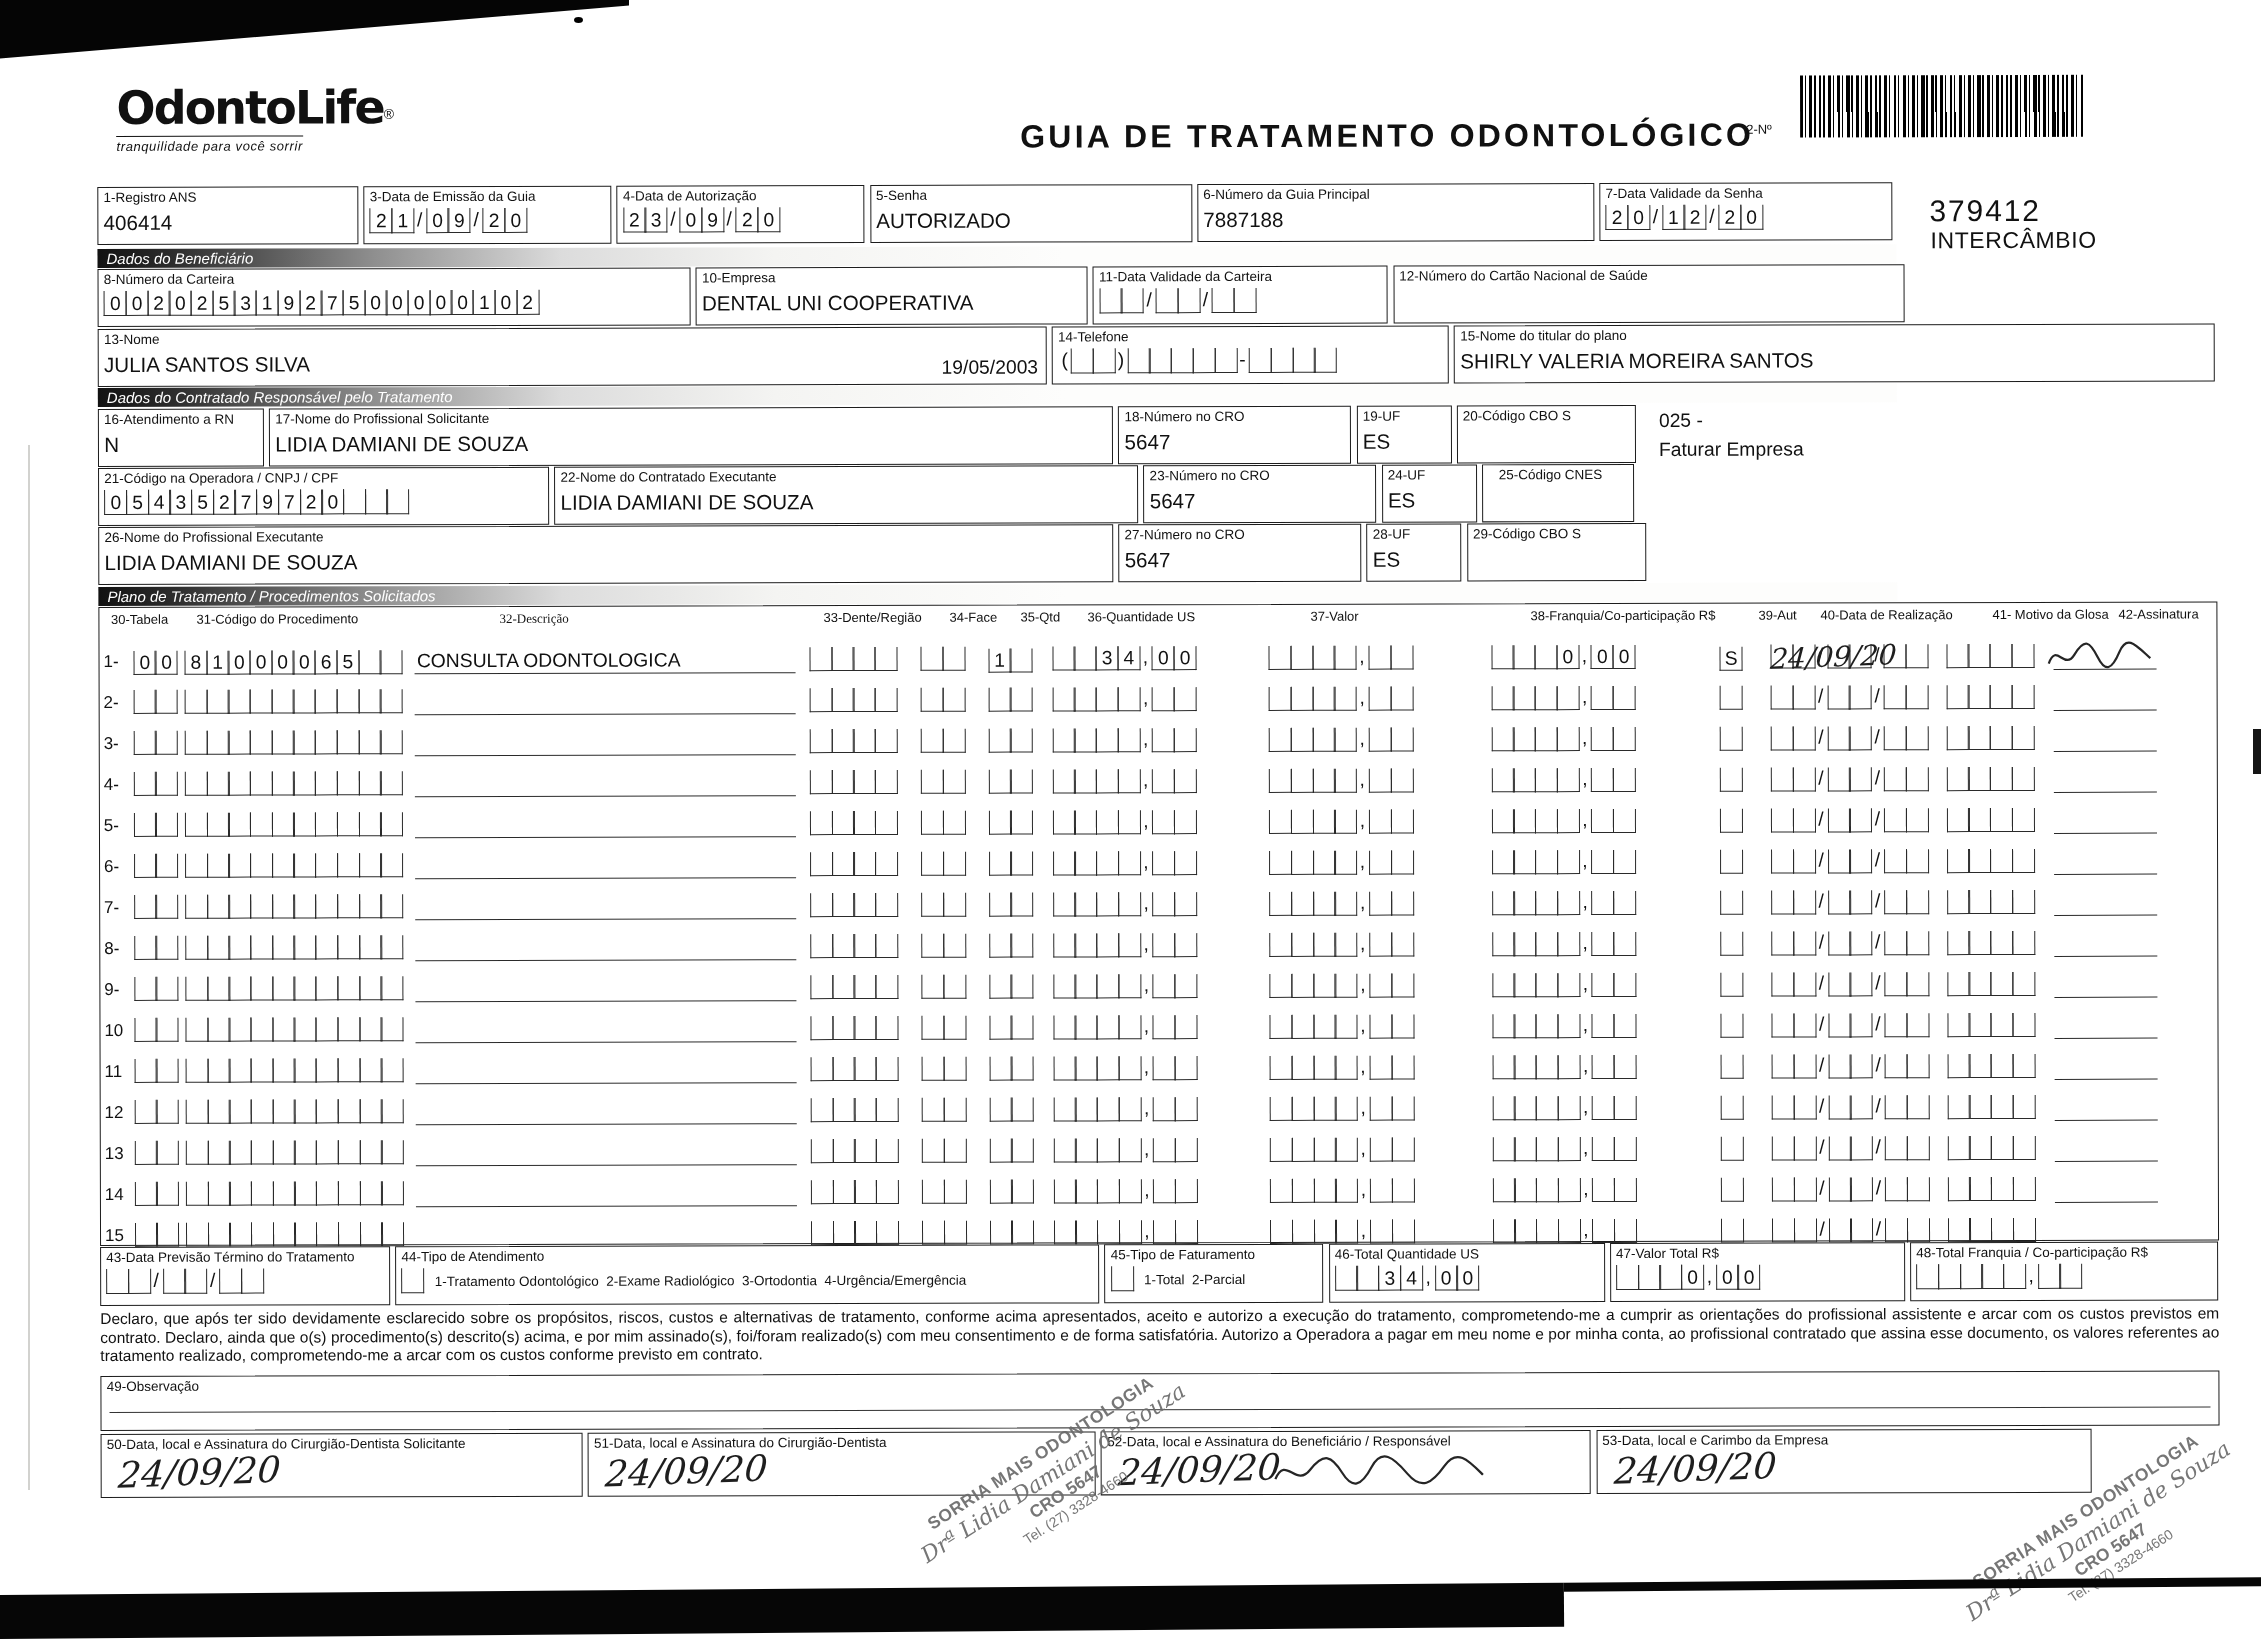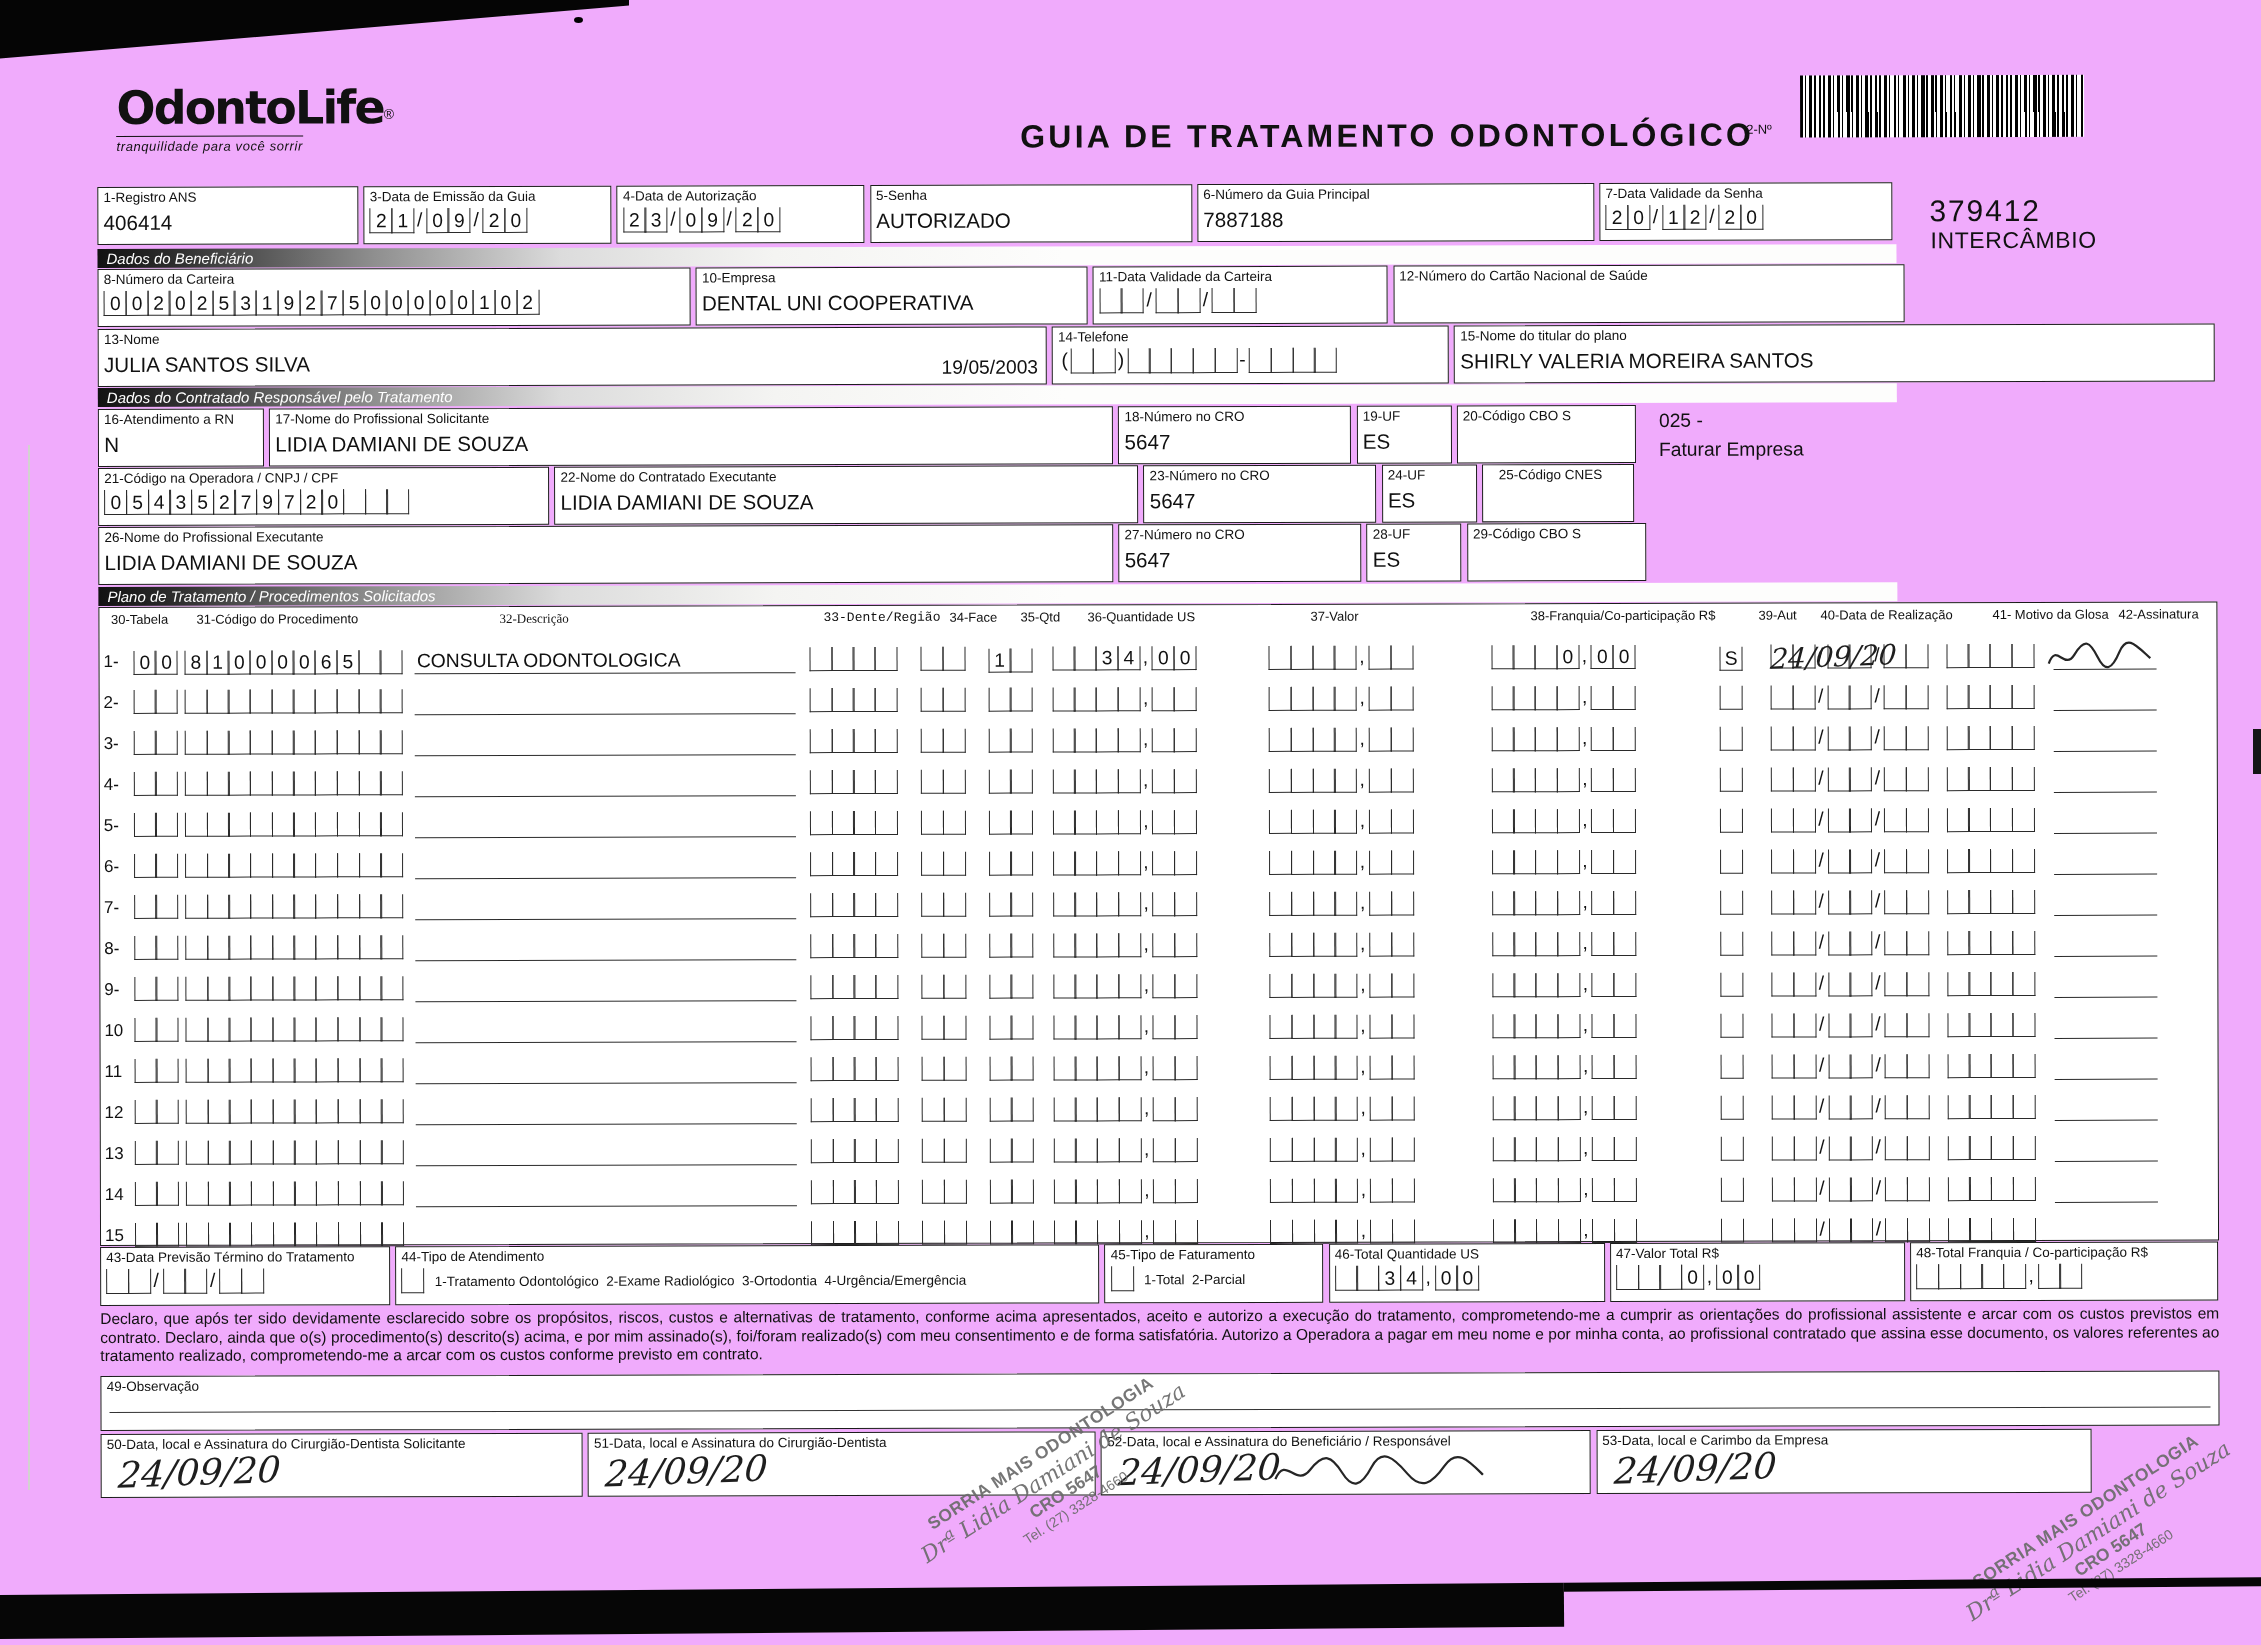--- a/index.html
+++ b/index.html
@@ -1,16 +1,16 @@
 <!DOCTYPE html>
 <html style="font-size:10.3px"><head>
 <meta charset="utf-8">
 <style>
   html,body{margin:0;padding:0;background:#e9e9e6;}
-  .page{position:relative;width:2261px;height:1646px;background:#f0abfc;overflow:hidden;
+  .page{position:relative;width:2261px;height:1646px;background:#ffffff;overflow:hidden;
         font-family:"Liberation Sans","DejaVu Sans",sans-serif;color:#111;}
 
   
   .art-topleft{position:absolute;left:0;top:0;width:629px;height:61px;background:#050505;
                clip-path:polygon(0 0,100% 0,100% 9%,0 96%);z-index:8;}
   .art-dot{position:absolute;left:574px;top:17px;width:9px;height:5.8px;background:#000;border-radius:50%;z-index:8;}
   .art-band{position:absolute;left:-19.3px;top:1581px;width:2322px;height:58px;transform:rotate(-0.45deg);z-index:7;}
   .band-thick{position:absolute;left:0;top:5.2px;width:1583px;height:44px;background:#060606;}
   .band-thin{position:absolute;left:1583px;top:5.2px;width:748px;height:8.4px;background:#060606;}
   .art-right{position:absolute;left:2253px;top:729px;width:8.4px;height:45px;background:#151515;z-index:7;}
@@ -346,21 +346,21 @@
       </div>
     </div>
 
     <div class="secbar" style="top:511px;">Plano de Tratamento / Procedimentos Solicitados</div>
 
     <div class="ptable">
       <div class="phead">
         <span style="left:11.6px;">30-Tabela</span>
         <span style="left:97px;">31-Código do Procedimento</span>
         <span style="left:400px;font-family:Liberation Serif, serif;">32-Descrição</span>
-        <span style="left:724px;font-family:Liberation Mono, monospace;">33-Dente/Região</span>
+        <span style="left:724px;">33-Dente/Região</span>
         <span style="left:850px;">34-Face</span>
         <span style="left:921px;">35-Qtd</span>
         <span style="left:988px;">36-Quantidade US</span>
         <span style="left:1211px;">37-Valor</span>
         <span style="left:1431px;">38-Franquia/Co-participação R$</span>
         <span style="left:1659px;">39-Aut</span>
         <span style="left:1721px;">40-Data de Realização</span>
         <span style="left:1893px;">41- Motivo da Glosa</span>
         <span style="left:2019px;">42-Assinatura</span>
       </div>

